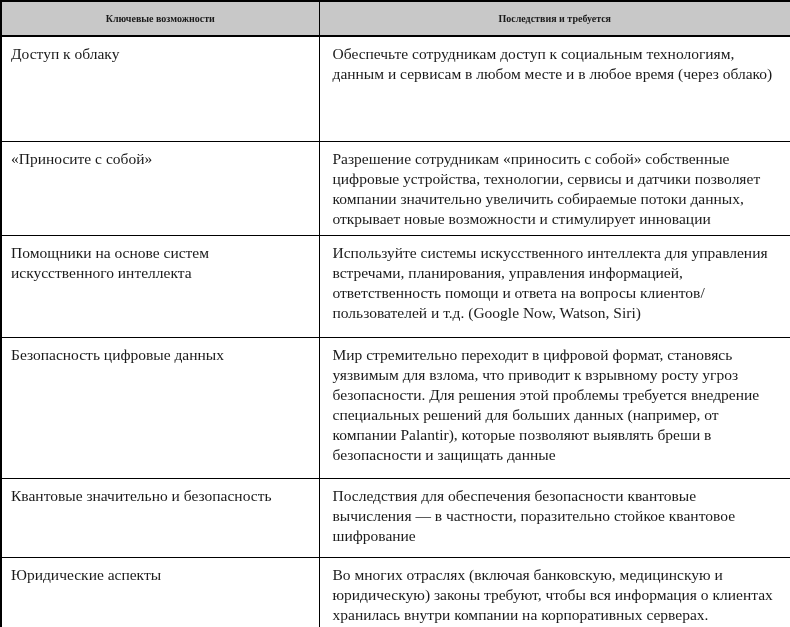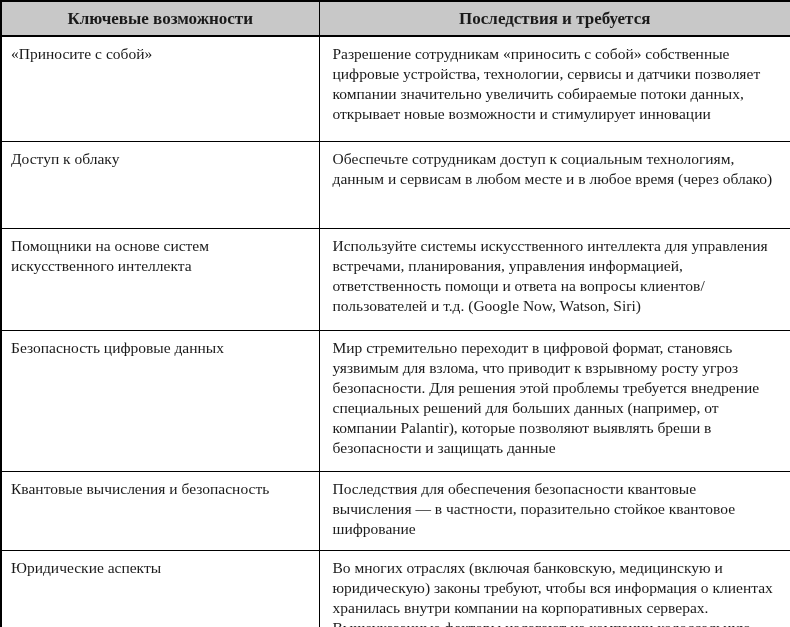--- a/index.html
+++ b/index.html
@@ -21,21 +21,21 @@
     border-collapse: collapse;
     table-layout: fixed;
     border: 2px solid #000000;
   }
   table.doc-table col.col-capability { width: 318px; }
   table.doc-table col.col-action    { width: 472px; }
 
   table.doc-table th {
     background: #c8c8c8;
     font-weight: bold;
-    font-size: 17px;
+    font-size: 10px;
     text-align: center;
     vertical-align: middle;
     height: 29px;
     padding: 2px 6px;
     border: 1px solid #000000;
     border-bottom: 2px solid #000000;
   }
   table.doc-table td {
     vertical-align: top;
     font-size: 15.5px;
@@ -64,41 +64,41 @@
       <col class="col-action">
     </colgroup>
     <thead>
       <tr>
         <th>Ключевые возможности</th>
         <th>Последствия и требуется</th>
       </tr>
     </thead>
     <tbody>
   <tr>
-    <td class="cell-capability">«Приносите с собой»</td>
-    <td class="cell-action">Разрешение сотрудникам «приносить с собой» собственные цифровые устройства, технологии, сервисы и датчики позволяет компании значительно увеличить собираемые потоки данных, открывает новые возможности и стимулирует инновации</td>
+    <td class="cell-capability">Доступ к облаку</td>
+    <td class="cell-action">Обеспечьте сотрудникам доступ к социальным технологиям, данным и сервисам в любом месте и в любое время (через облако)</td>
   </tr>
 
   <tr>
-    <td class="cell-capability">Доступ к облаку</td>
-    <td class="cell-action">Обеспечьте сотрудникам доступ к социальным технологиям, данным и сервисам в любом месте и в любое время (через облако)</td>
+    <td class="cell-capability">«Приносите с собой»</td>
+    <td class="cell-action">Разрешение сотрудникам «приносить с собой» собственные цифровые устройства, технологии, сервисы и датчики позволяет компании значительно увеличить собираемые потоки данных, открывает новые возможности и стимулирует инновации</td>
   </tr>
 
   <tr>
     <td class="cell-capability">Помощники на основе систем искусственного интеллекта</td>
     <td class="cell-action">Используйте системы искусственного интеллекта для управления встречами, планирования, управления информацией, ответственность помощи и ответа на вопросы клиентов/пользователей и т.д. (Google Now, Watson, Siri)</td>
   </tr>
 
   <tr>
     <td class="cell-capability">Безопасность цифровые данных</td>
     <td class="cell-action">Мир стремительно переходит в цифровой формат, становясь уязвимым для взлома, что приводит к взрывному росту угроз безопасности. Для решения этой проблемы требуется внедрение специальных решений для больших данных (например, от компании Palantir), которые позволяют выявлять бреши в безопасности и защищать данные</td>
   </tr>
 
   <tr>
-    <td class="cell-capability">Квантовые вычисления и безопасность</td>
+    <td class="cell-capability">Квантовые значительно и безопасность</td>
     <td class="cell-action">Последствия для обеспечения безопасности квантовые вычисления — в частности, поразительно стойкое квантовое шифрование</td>
   </tr>
 
   <tr>
     <td class="cell-capability">Юридические аспекты</td>
     <td class="cell-action">Во многих отраслях (включая банковскую, медицинскую и юридическую) законы требуют, чтобы вся информация о клиентах хранилась внутри компании на корпоративных серверах. Вышеуказанные факторы налагают на компании колоссальную ответственность в связи с обеспечением безопасности этих данных</td>
   </tr>
 </tbody>
   </table>
 </div>

